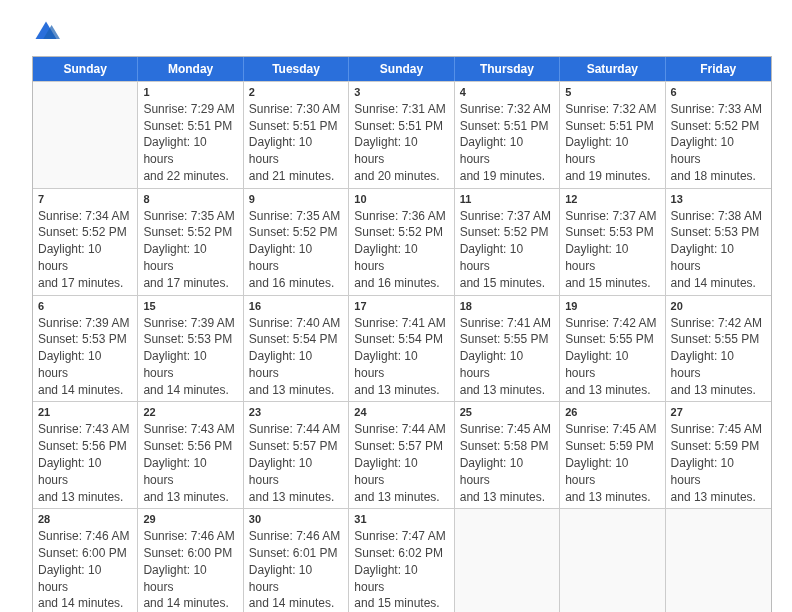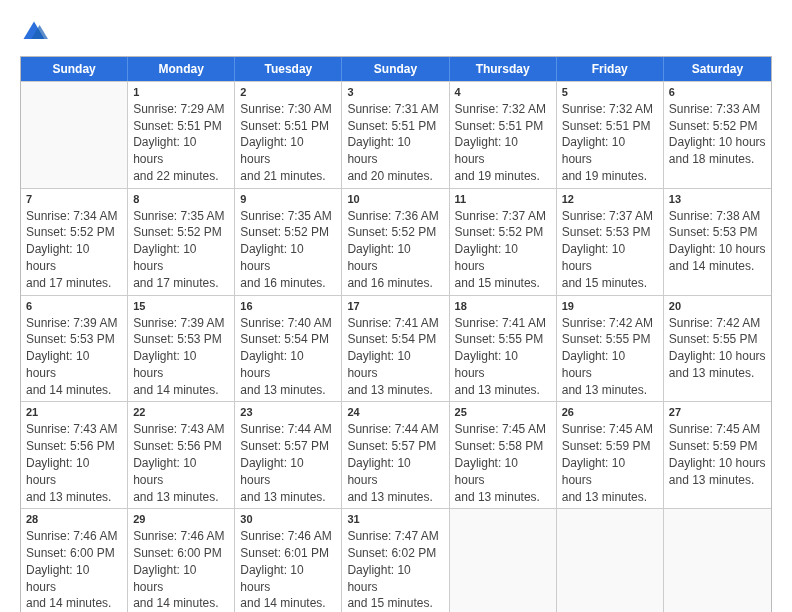--- a/index.html
+++ b/index.html
@@ -6,21 +6,21 @@
     body {
       font-family: Arial, sans-serif;
       background: #fff;
       width: 792px;
       height: 612px;
       overflow: hidden;
     }
     .page {
       width: 792px;
       height: 612px;
-      padding: 18px 20px 10px 20px;
+      padding: 18px 20px 10px 32px;
       display: flex;
       flex-direction: column;
     }
     .header {
       display: flex;
       justify-content: space-between;
       align-items: flex-start;
       margin-bottom: 10px;
     }
     .logo {
@@ -128,22 +128,22 @@
     </div>
   </div>
 
   <div class="calendar">
     <div class="cal-header-row">
     <div class="cal-header-cell">Sunday</div>
         <div class="cal-header-cell">Monday</div>
         <div class="cal-header-cell">Tuesday</div>
         <div class="cal-header-cell">Sunday</div>
         <div class="cal-header-cell">Thursday</div>
+        <div class="cal-header-cell">Saturday</div>
         <div class="cal-header-cell">Friday</div>
-        <div class="cal-header-cell">Saturday</div>
       </div>
     <div class="cal-body">
     <div class="cal-row">
           <div class="cal-cell empty"></div>
           <div class="cal-cell"><span class="day-num">1</span><span class="info" style="white-space: pre-line;">Sunrise: 7:29 AM
 Sunset: 5:51 PM
 Daylight: 10 hours
 and 22 minutes.</span></div>
           <div class="cal-cell"><span class="day-num">2</span><span class="info" style="white-space: pre-line;">Sunrise: 7:30 AM
 Sunset: 5:51 PM

